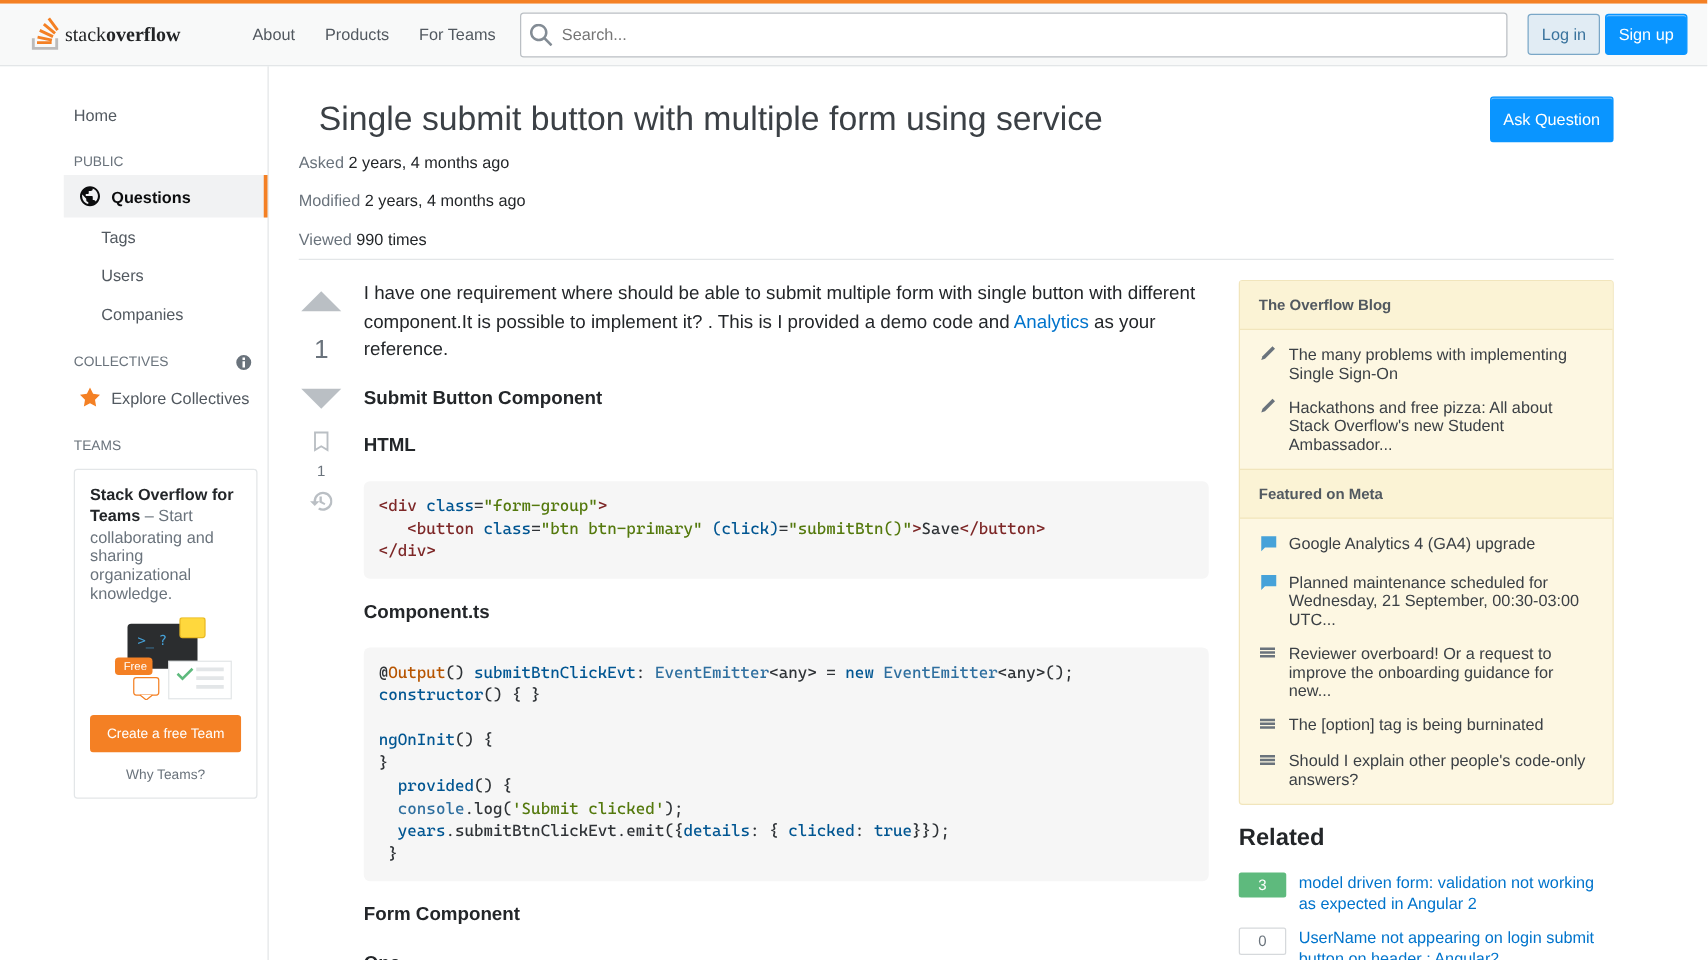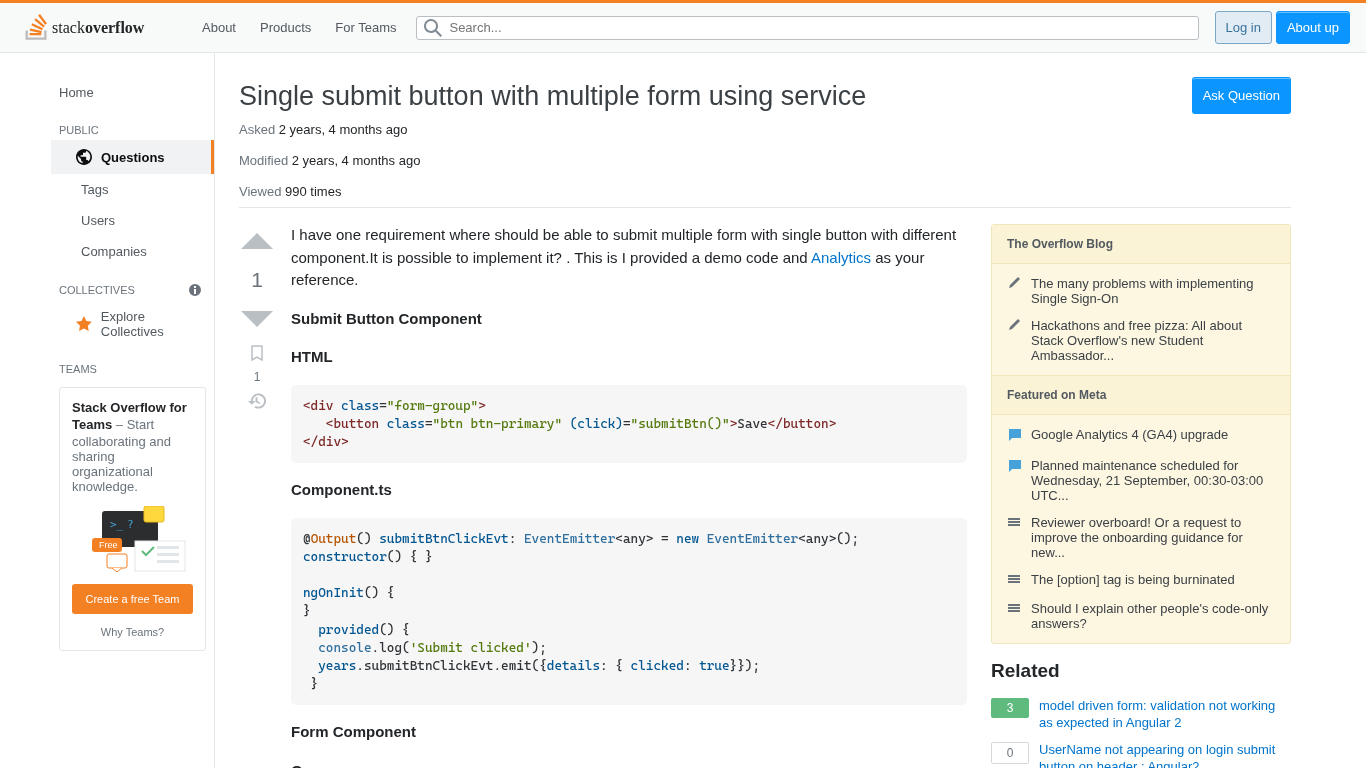--- a/index.html
+++ b/index.html
@@ -5,46 +5,46 @@
 * { margin: 0; padding: 0; box-sizing: border-box; }
 body { font-family: -apple-system, BlinkMacSystemFont, "Segoe UI", "Liberation Sans", sans-serif; font-size: 13px; color: #232629; background: #fff; }
 .topbar-orange { height: 3px; background: #f48024; }
 .header { height: 50px; border-bottom: 1px solid #e3e6e8; display: flex; align-items: center; padding: 0 16px; background: #f8f9f9; }
 .logo { display: flex; align-items: center; padding: 0 8px; height: 100%; cursor: pointer; }
 .logo svg { width: 150px; height: 30px; }
 .header-nav { display: flex; margin-left: 8px; }
 .header-nav-item { padding: 6px 12px; color: #525960; font-size: 13px; cursor: pointer; border-radius: 1000px; }
 .search-wrap { flex: 1; margin: 0 8px; position: relative; }
 .search-icon-svg { position: absolute; left: 8px; top: 50%; transform: translateY(-50%); fill: #838c95; }
-.search-input { width: 100%; height: 24px; border: 1px solid #babfc4; border-radius: 3px; padding: 7px 9px 7px 32px; font-size: 13px; background: #fff; }
+.search-input { width: 100%; height: 36px; border: 1px solid #babfc4; border-radius: 3px; padding: 7px 9px 7px 32px; font-size: 13px; background: #fff; }
 .header-btns { display: flex; gap: 4px; margin-left: 8px; }
 .btn { padding: 8px 10px; border-radius: 3px; font-size: 13px; cursor: pointer; border: 1px solid transparent; white-space: nowrap; }
 .btn-login { background: #e1ecf4; color: #39739d; border-color: #7aa7c7; }
 .btn-signup { background: #0a95ff; color: #fff; border-color: #0a95ff; box-shadow: inset 0 1px 0 0 hsla(0,0%,100%,.4); }
 .btn-ask { background: #0a95ff; color: #fff; box-shadow: inset 0 1px 0 0 hsla(0,0%,100%,.4); padding: 10px; }
 .btn-orange { background: #f48024; color: #fff; padding: 8px; width: 100%; text-align: center; font-size: 11px; }
 .container { display: flex; max-width: 1264px; margin: 0 auto; }
 .left-sidebar { width: 164px; flex-shrink: 0; border-right: 1px solid #e3e6e8; padding-top: 24px; }
 .nav-list { list-style: none; }
 .nav-item { display: block; padding: 8px 4px 8px 8px; color: #525960; font-size: 13px; cursor: pointer; }
 .nav-item.selected { background: #f1f2f3; color: #0c0d0e; font-weight: bold; border-right: 3px solid #f48024; }
 .nav-item.indent { padding-left: 30px; }
-.nav-item.with-icon { padding-left: 24px; display: flex; align-items: center; gap: 4px; }
+.nav-item.with-icon { padding-left: 12px; display: flex; align-items: center; gap: 4px; }
 .nav-header { font-size: 11px; color: #6a737c; text-transform: uppercase; padding: 16px 0 4px 8px; }
 .nav-header.flex { display: flex; align-items: center; justify-content: space-between; padding-right: 12px; }
 .info-icon { width: 14px; height: 14px; fill: #6a737c; }
 .globe-icon { width: 18px; height: 18px; fill: #0c0d0e; margin-right: 4px; }
 .star-icon { width: 18px; height: 18px; fill: #f48024; margin-right: 4px; }
 .teams-box { margin: 8px 8px 8px 8px; border: 1px solid #e3e6e8; border-radius: 3px; padding: 12px; }
 .teams-title { font-size: 13px; color: #232629; line-height: 1.3; }
 .teams-desc { font-size: 13px; color: #6a737c; }
 .teams-img { margin: 12px auto; display: block; }
 .why-teams { text-align: center; color: #6a737c; font-size: 11px; margin-top: 12px; cursor: pointer; }
 .content { flex: 1; padding: 24px; max-width: 1100px; }
-.question-header { display: flex; justify-content: space-between; align-items: flex-end; margin-bottom: 8px; }
+.question-header { display: flex; justify-content: space-between; align-items: center; margin-bottom: 8px; margin-left: 16px; }
 .question-title { font-size: 27px; font-weight: 400; color: #3b4045; line-height: 1.35; }
 .question-meta { display: flex; gap: 16px; margin-bottom: 16px; padding-bottom: 8px; border-bottom: 1px solid #e3e6e8; font-size: 13px; color: #6a737c; flex-direction: column; }
 .question-meta span.val { color: #232629; }
 .main-row { display: flex; gap: 24px; }
 .post-layout { display: flex; gap: 16px; flex: 1; }
 .vote-cell { width: 36px; display: flex; flex-direction: column; align-items: center; gap: 8px; color: #babfc4; }
 .vote-arrow { width: 36px; height: 36px; fill: #babfc4; cursor: pointer; }
 .vote-count { font-size: 21px; color: #6a737c; }
 .bookmark-icon, .history-icon { width: 18px; height: 18px; fill: #babfc4; cursor: pointer; }
 .bookmark-count { font-size: 12px; color: #6a737c; }
@@ -97,21 +97,21 @@
     <a class="header-nav-item">For Teams</a>
   </nav>
   <div class="search-wrap">
     <svg class="search-icon-svg" width="18" height="18" viewBox="0 0 18 18">
         <path d="m18 16.5-5.14-5.18h-.35a7 7 0 1 0-1.19 1.19v.35L16.5 18l1.5-1.5ZM12 7A5 5 0 1 1 2 7a5 5 0 0 1 10 0Z"></path>
       </svg>
     <input class="search-input" placeholder="Search..." style="">
   </div>
   <div class="header-btns">
     <button class="btn btn-login">Log in</button>
-    <button class="btn btn-signup">About up</button>
+    <button class="btn btn-signup">Sign up</button>
   </div>
 </header>
 
 <div class="container">
   <aside class="left-sidebar">
     <ul class="nav-list">
       <li class="nav-item">Home</li>
       <li class="nav-header">PUBLIC</li>
       <li class="nav-item selected with-icon">
         <svg class="globe-icon" viewBox="0 0 18 18">

